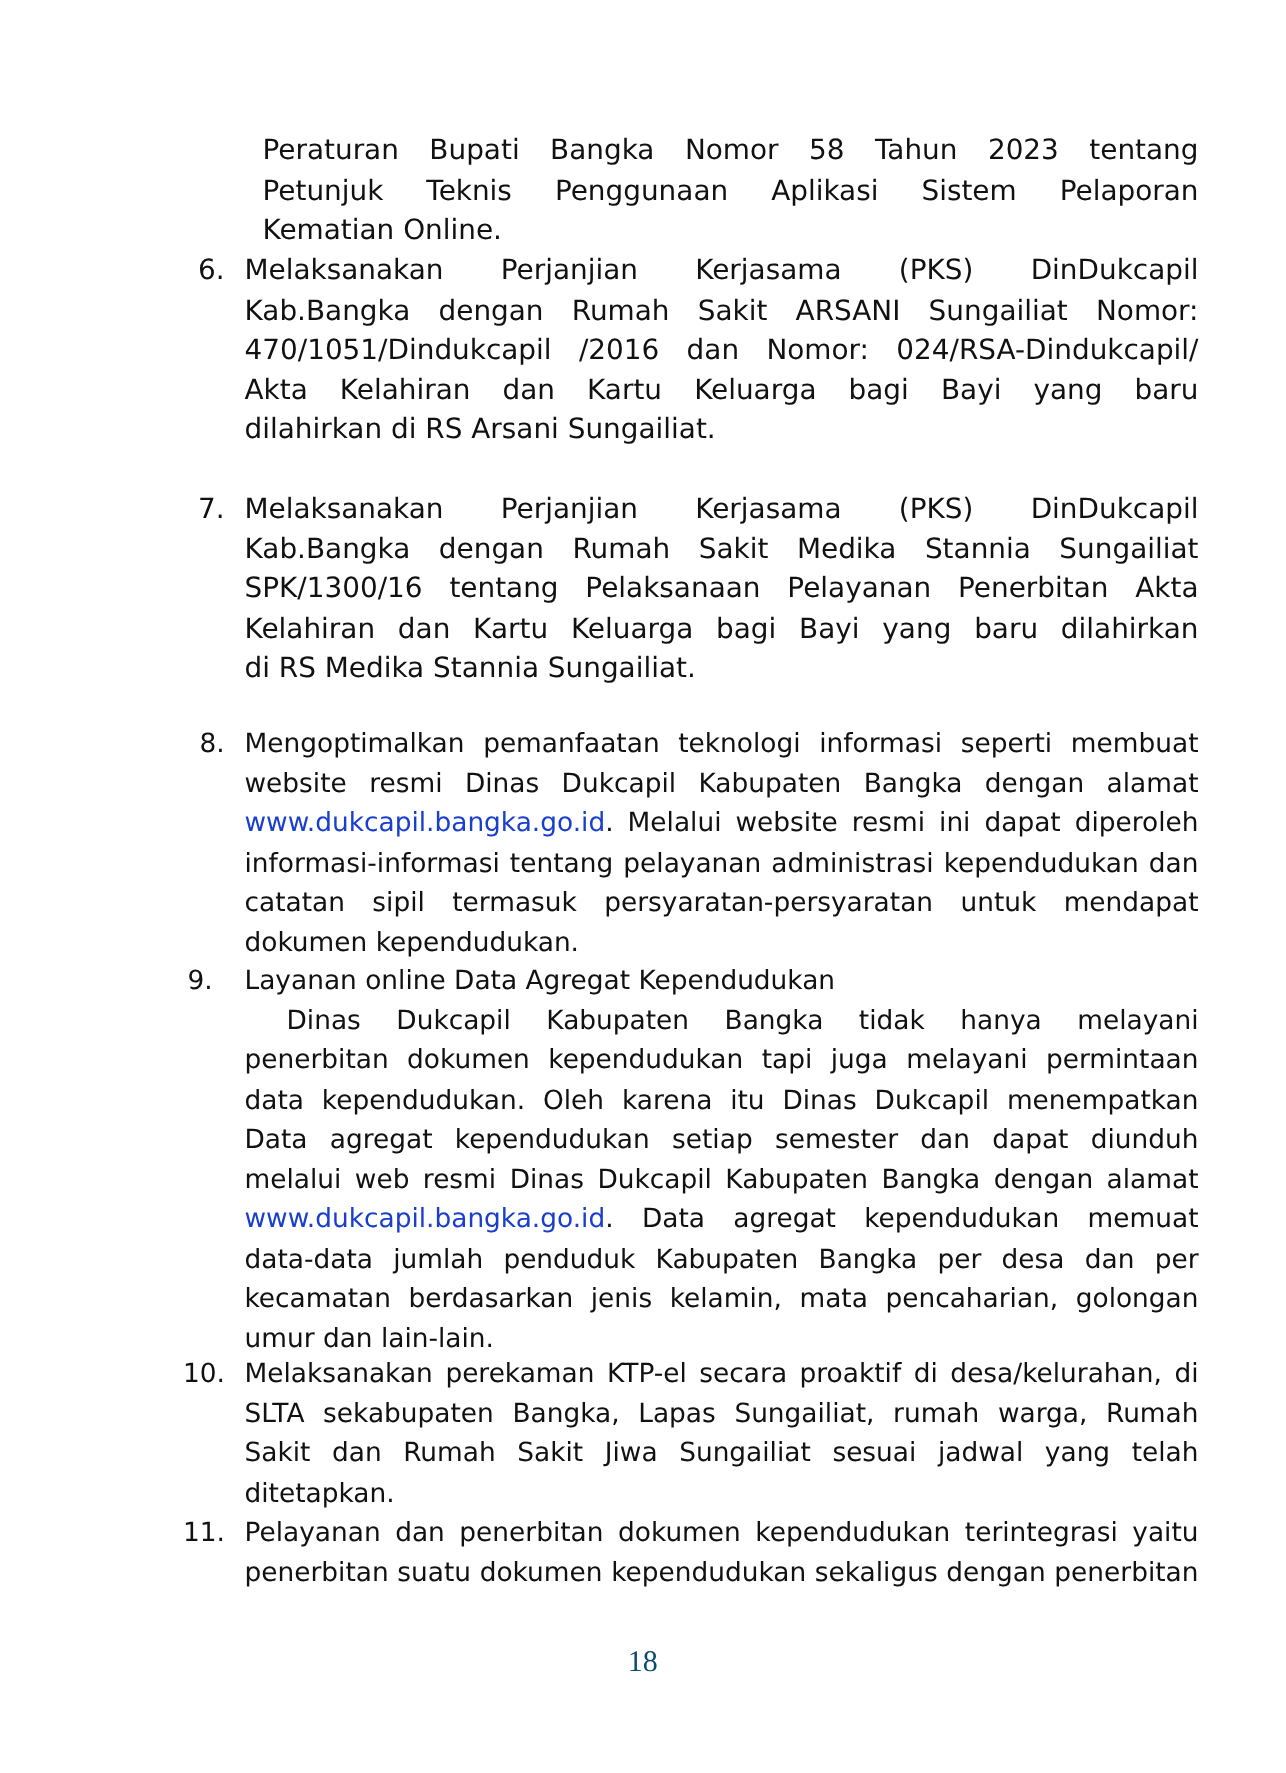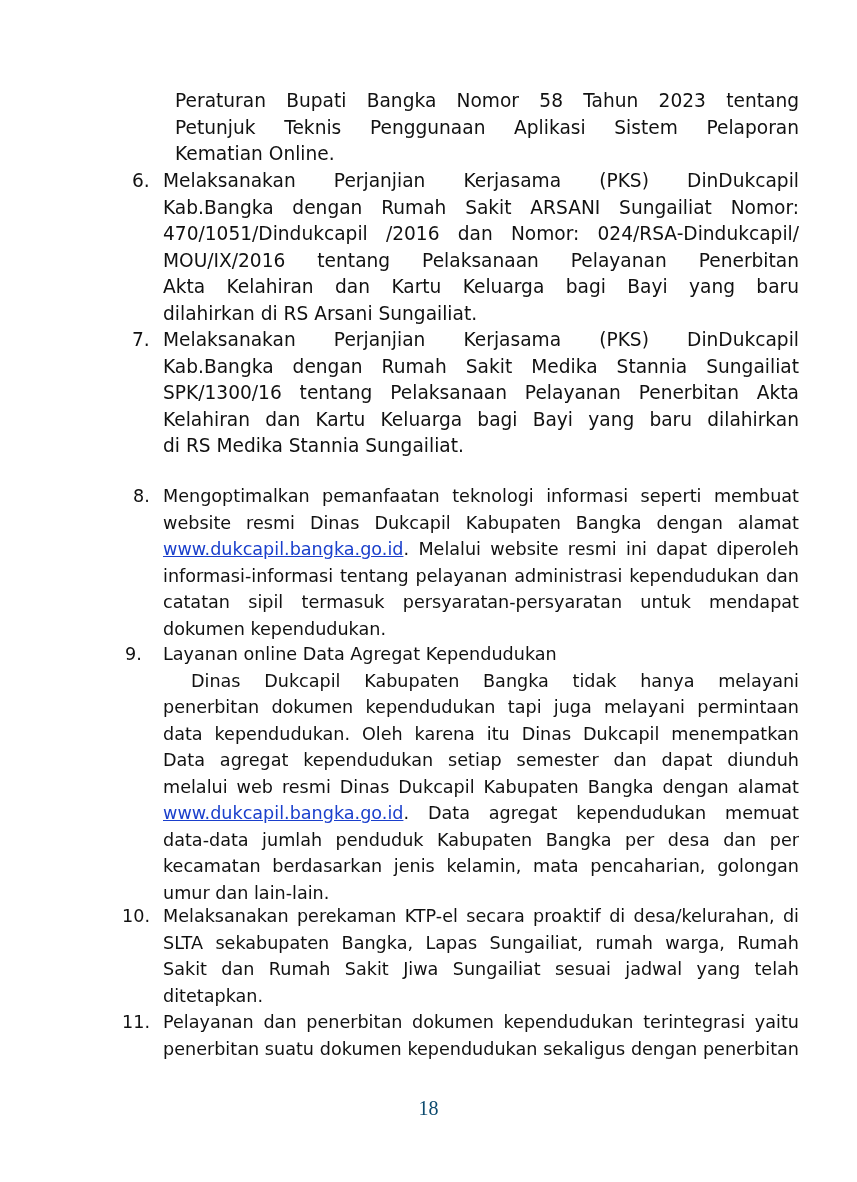--- a/index.html
+++ b/index.html
@@ -5,41 +5,40 @@
   html, body { margin: 0; padding: 0; background: #ffffff; }
   body { width: 857px; height: 1182px; position: relative; overflow: hidden;
          font-family: "DejaVu Sans", sans-serif; color: #111; }
   .page { position: absolute; left: 0; top: 0; width: 857px; height: 910px; }
   .para { position: absolute; text-align: justify; text-align-last: left; }
   .line { display: block; height: 26.5px; line-height: 26.5px; white-space: nowrap; }
   .jl { text-align: justify; text-align-last: justify; white-space: normal; }
   .big { font-size: 18.6px; }
   .small { font-size: 17.6px; }
   .num { position: absolute; }
-  a.link { color: #1a3fcc; text-decoration: underline; }
+  a.link { color: #1a3fcc; }
   .pagenum { position: absolute; top: 1097px; left: 0; width: 857px; text-align: center;
              font-family: "Liberation Serif", serif; font-size: 20px; color: #0c4a6e; }
 </style>
 </head>
 <body>
 
 <div class="page">
 
   <div class="para big" style="left:175px; top:88px; width:624px;">
     <span class="line jl">Peraturan Bupati Bangka Nomor 58 Tahun 2023 tentang</span>
     <span class="line jl">Petunjuk Teknis Penggunaan Aplikasi Sistem Pelaporan</span>
     <span class="line">Kematian Online.</span>
   </div>
 
   <span class="num big" style="left:132px; top:168px; line-height:26.5px;">6.</span>
   <div class="para big" style="left:163px; top:168px; width:636px;">
     <span class="line jl">Melaksanakan Perjanjian Kerjasama (PKS) DinDukcapil</span>
     <span class="line jl">Kab.Bangka dengan Rumah Sakit ARSANI Sungailiat Nomor:</span>
     <span class="line jl">470/1051/Dindukcapil /2016 dan Nomor: 024/RSA-Dindukcapil/</span>
-    <span class="line jl">MOU/IX/2016 tentang Pelaksanaan Pelayanan Penerbitan</span>
     <span class="line jl">Akta Kelahiran dan Kartu Keluarga bagi Bayi yang baru</span>
     <span class="line">dilahirkan di RS Arsani Sungailiat.</span>
   </div>
 
   <span class="num big" style="left:132px; top:327px; line-height:26.5px;">7.</span>
   <div class="para big" style="left:163px; top:327px; width:636px;">
     <span class="line jl">Melaksanakan Perjanjian Kerjasama (PKS) DinDukcapil</span>
     <span class="line jl">Kab.Bangka dengan Rumah Sakit Medika Stannia Sungailiat</span>
     <span class="line jl">SPK/1300/16 tentang Pelaksanaan Pelayanan Penerbitan Akta</span>
     <span class="line jl">Kelahiran dan Kartu Keluarga bagi Bayi yang baru dilahirkan</span>

